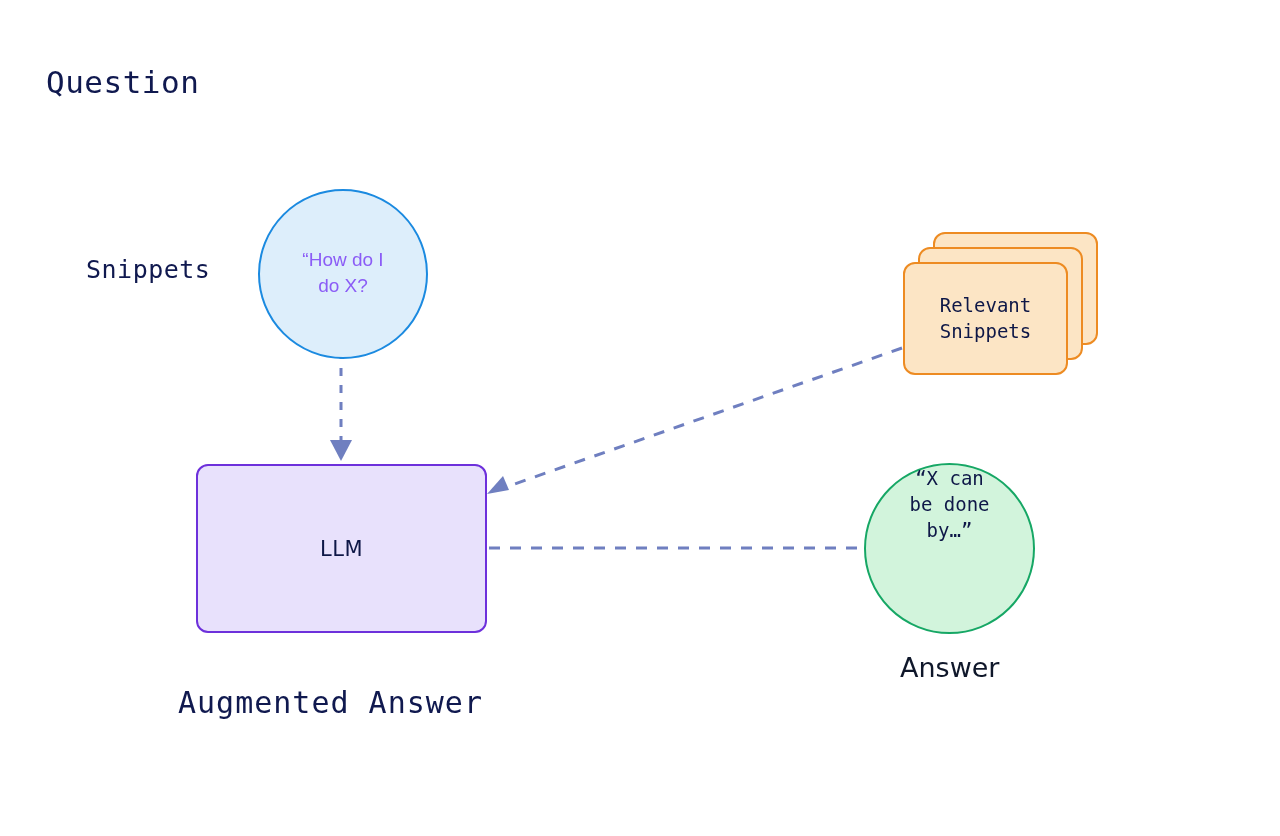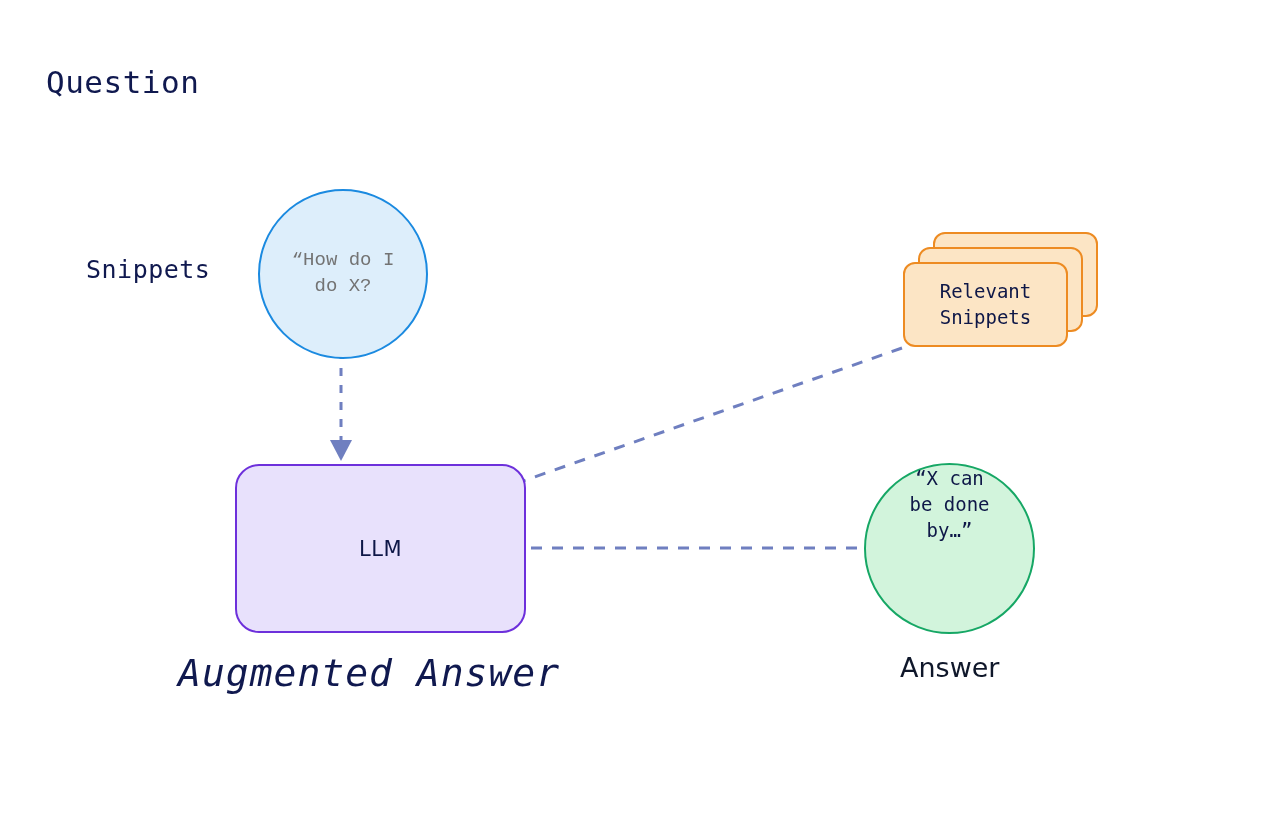--- a/index.html
+++ b/index.html
@@ -58,24 +58,23 @@
   }
 
   #question-label {
     left: 86px;
     top: 255px;
     font-size: 25px;
     letter-spacing: 0.5px;
   }
   #augmented-answer-label {
     left: 178px;
-    top: 651px;
-    font-size: 38px;
+    top: 685px;
+    font-size: 30px;
     letter-spacing: 1px;
-    font-style: italic;
   }
   #answer-label {
     left: 900px;
     top: 652px;
     font-size: 27px;
   }
 
   
   #question-node {
     position: absolute;
@@ -85,24 +84,24 @@
     height: 170px;
     border-radius: 50%;
     background: #ddeefb;
     border: 2px solid #1b8ae0;
     box-sizing: border-box;
     display: flex;
     align-items: center;
     justify-content: center;
   }
   #question-node .node-text {
-    font-family: Liberation Mono, monospace;
+    font-family: Liberation Sans, sans-serif;
     font-size: 19px;
     line-height: 1.38;
-    color: #737373;
+    color: #8b5cf6;
     text-align: center;
     white-space: pre-line;
     margin-top: -2px;
   }
 
   
   #answer-node {
     position: absolute;
     left: 864px;
     top: 463px;
@@ -125,28 +124,27 @@
     white-space: pre-line;
   }
 
   
   #llm-node {
     position: absolute;
     left: 196px;
     top: 464px;
     width: 291px;
     height: 169px;
-    border-radius: 24px;
+    border-radius: 12px;
     background: #e8e1fc;
     border: 2px solid #6d30db;
     box-sizing: border-box;
     display: flex;
     align-items: center;
     justify-content: center;
-    margin-left: 39px;
   }
   #llm-node .node-text {
     font-family: "DejaVu Sans", sans-serif;
     font-size: 21px;
     color: #0e1747;
     letter-spacing: 0.5px;
   }
 
   
   #snippets-node {
@@ -156,21 +154,21 @@
     width: 195px;
     height: 143px;
   }
   #snippets-node .card {
     position: absolute;
     border-radius: 12px;
     background: #fce5c5;
     border: 2px solid #ed8b22;
     box-sizing: border-box;
     width: 165px;
-    height: 85px;
+    height: 113px;
   }
   #snippets-node .card-back   { left: 30px; top: 0px;  }
   #snippets-node .card-middle { left: 15px; top: 15px; }
   #snippets-node .card-front  {
     left: 0px;  top: 30px;
     display: flex;
     align-items: center;
     justify-content: center;
   }
   #snippets-node .node-text {

